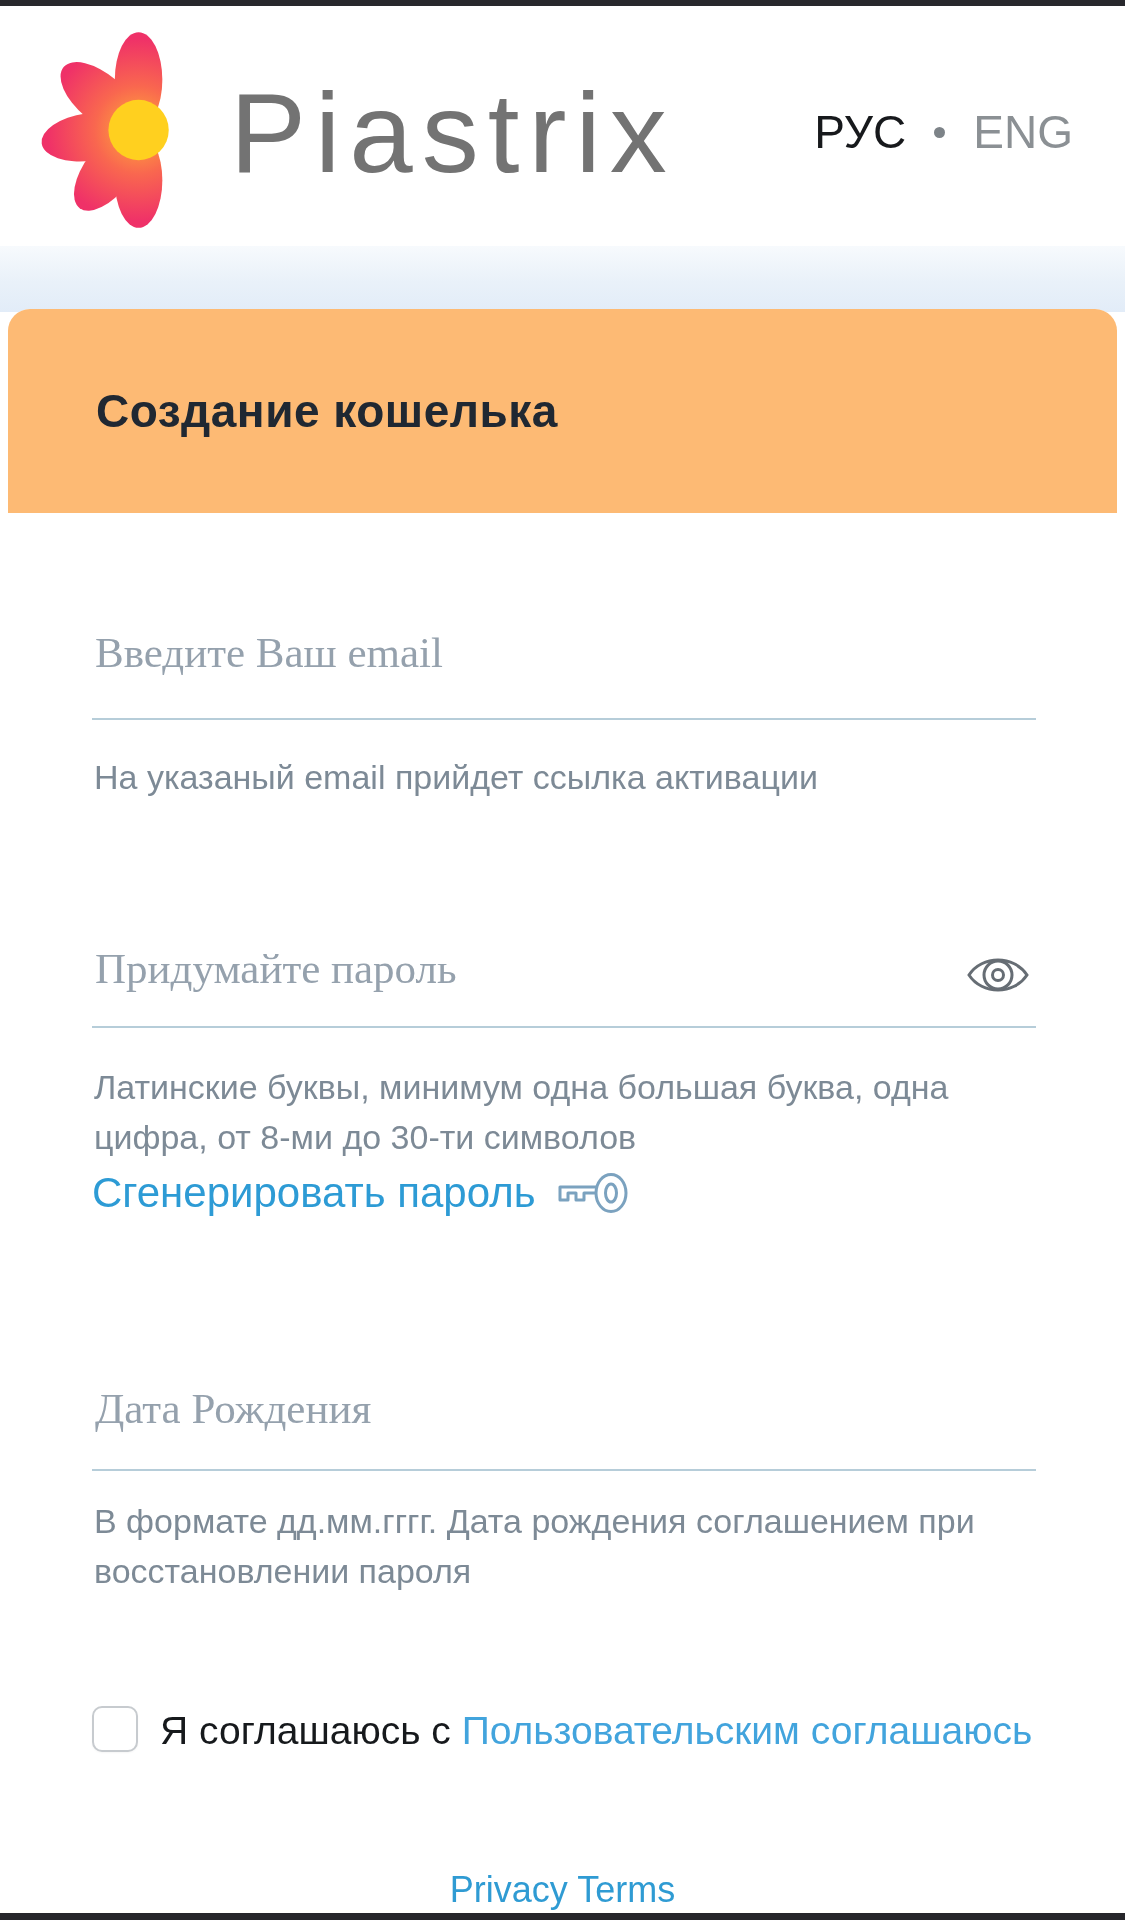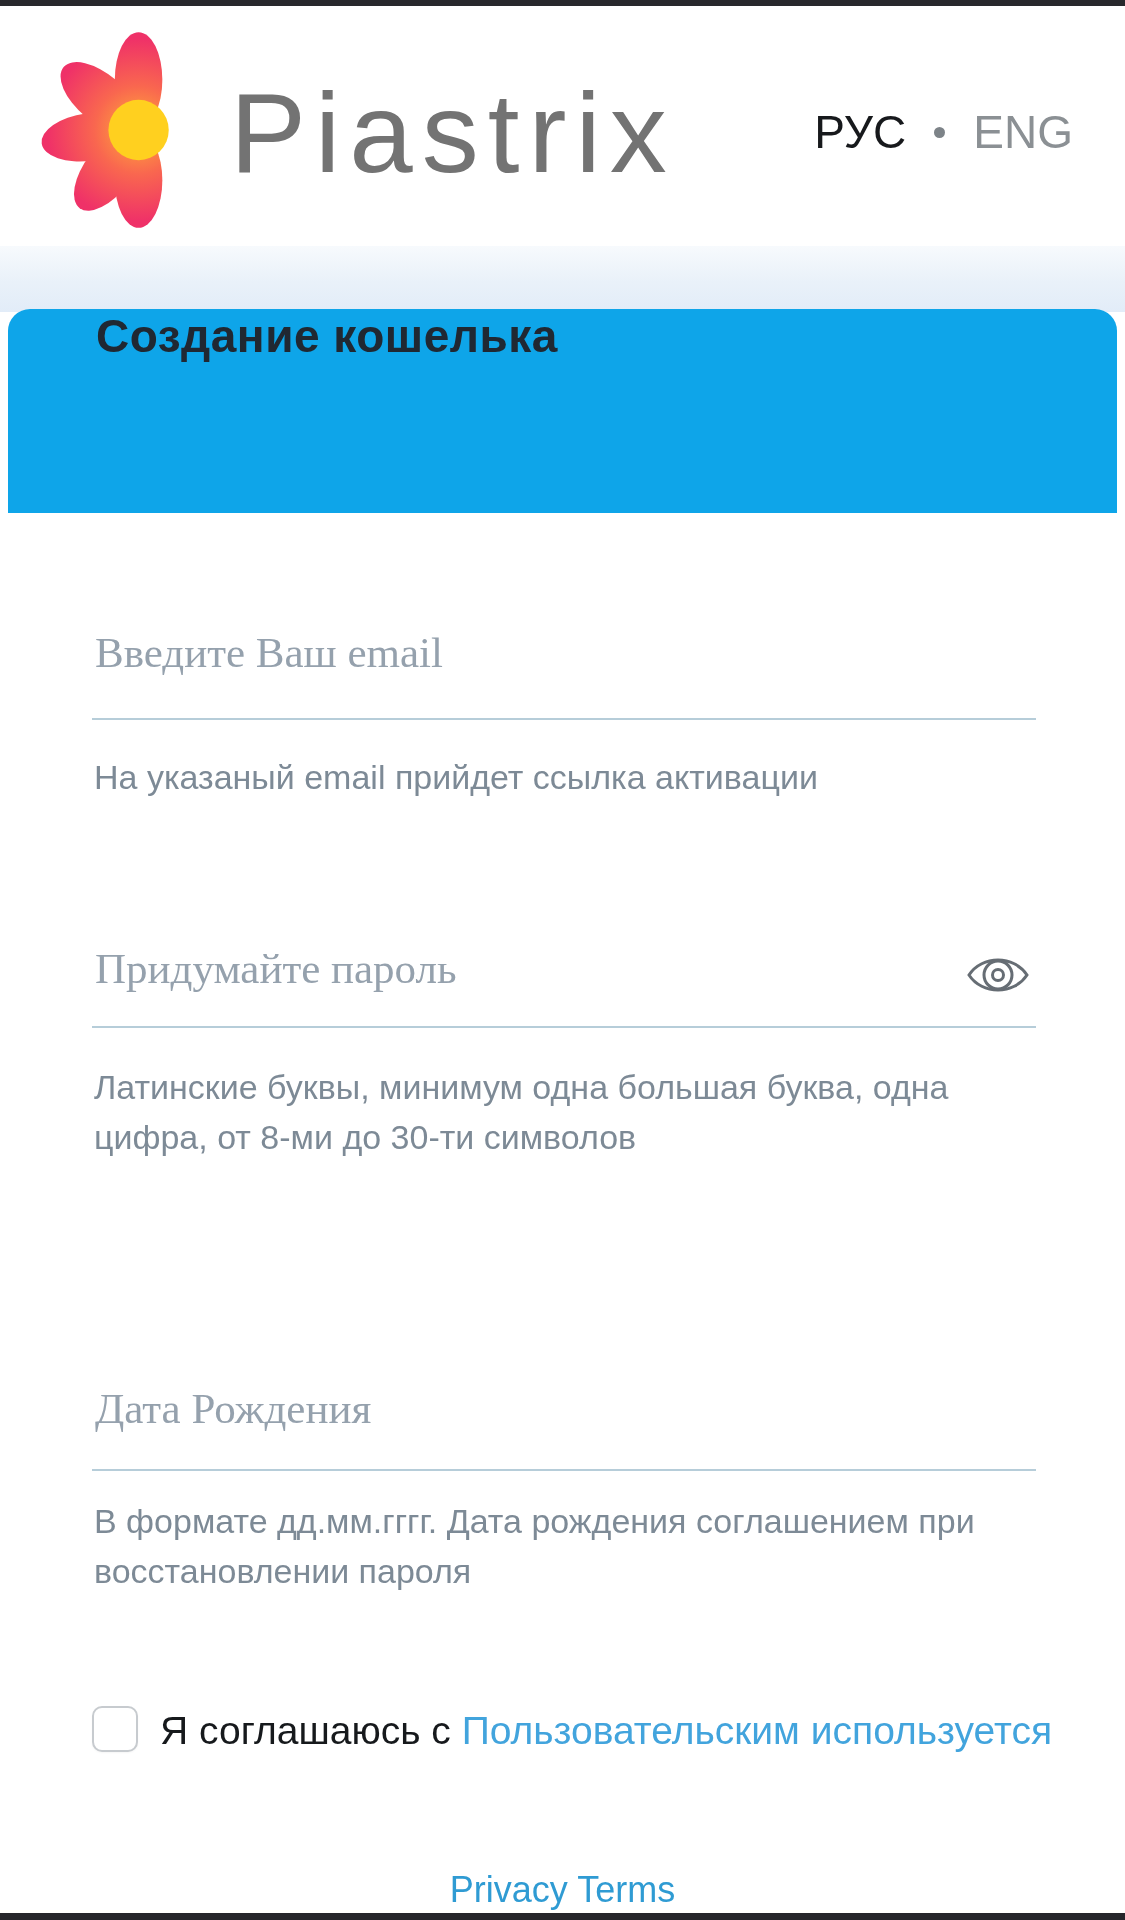--- a/index.html
+++ b/index.html
@@ -24,22 +24,22 @@
   .lang .dot{width:11px;height:11px;border-radius:50%;background:#7d8388;}
   .lang .other{color:#8b9094;cursor:pointer;}
 
   
   .band{position:absolute;top:246px;left:0;width:100%;height:66px;
     background:linear-gradient(180deg,#f7fafd 0%,#e9f1f9 55%,#e2ecf8 100%);}
 
   
   .card{position:absolute;top:309px;left:8px;right:8px;bottom:7px;background:#ffffff;
     border-radius:22px 22px 0 0;}
-  .card-head{height:204px;background:#0ea5e9;border-radius:22px 22px 0 0;
-    display:flex;padding-left:88px;}
+  .card-head{height:204px;background:#fdba74;border-radius:22px 22px 0 0;
+    display:flex;align-items:center;padding-left:88px;}
   .card-title{font-size:46px;font-weight:700;color:#202832;letter-spacing:0.5px;}
 
   
   .text-field{position:absolute;left:92px;width:941px;background:transparent;border:none;
     border-bottom:2px solid #b6cdd9;outline:none;font-family:Liberation Serif, serif;
     font-size:43px;color:#33404b;padding:0 0 0 3px;border-radius:0;}
   .text-field::placeholder{color:#95a1ad;opacity:1;}
   #email-input{top:612px;height:80px;padding-bottom:26px;}
   #password-input{top:928px;height:80px;padding-bottom:18px;padding-right:95px;width:846px;}
   #dob-input{top:1368px;height:80px;padding-bottom:21px;}
@@ -128,28 +128,36 @@
   <input id="password-input" class="text-field" type="text" autocomplete="off" placeholder="Придумайте пароль" style="">
   <button class="eye-btn">
     <svg width="66" height="52" viewBox="0 0 66 52" aria-hidden="true">
       <path d="M4 26 C17 6 49 6 62 26 C49 46 17 46 4 26 Z" fill="none" stroke="#666d74" stroke-width="3"></path>
       <circle cx="33" cy="26" r="14" fill="none" stroke="#666d74" stroke-width="3"></circle>
       <circle cx="33" cy="26" r="5.5" fill="none" stroke="#666d74" stroke-width="3"></circle>
     </svg>
   </button>
   <div class="helper" id="password-helper">Латинские буквы, минимум одна большая буква, одна цифра, от 8-ми до 30-ти символов</div>
 
+  <a class="gen-link">
+    <span>Сгенерировать пароль</span>
+    <svg width="80" height="58" viewBox="0 0 80 58" aria-hidden="true">
+      <ellipse cx="59" cy="29" rx="15" ry="18.5" fill="none" stroke="#7ba2bf" stroke-width="3"></ellipse>
+      <ellipse cx="59" cy="29" rx="5.5" ry="9" fill="none" stroke="#7ba2bf" stroke-width="3"></ellipse>
+      <path d="M44 23 H8 V36 h8 v-7 h8 v7 h8 v-7 h12" fill="none" stroke="#7ba2bf" stroke-width="3" stroke-linejoin="round"></path>
+    </svg>
+  </a>
 
   <input id="dob-input" class="text-field" type="text" autocomplete="off" placeholder="Дата Рождения" style="">
   <div class="helper" id="dob-helper">В формате дд.мм.гггг. Дата рождения соглашением при восстановлении пароля</div>
 
   <div class="checkbox" role="checkbox" aria-checked="false"></div>
   <div class="agree">
     <span>Я соглашаюсь с</span>
-    <span class="link">Пользовательским используется</span>
+    <span class="link">Пользовательским соглашаюсь</span>
   </div>
 
   <div class="privacy-line">
     <span class="plink">Privacy</span>
     <span class="plink">Terms</span>
   </div>
 
   <div class="bottom-bar"></div>
 </div>
 

